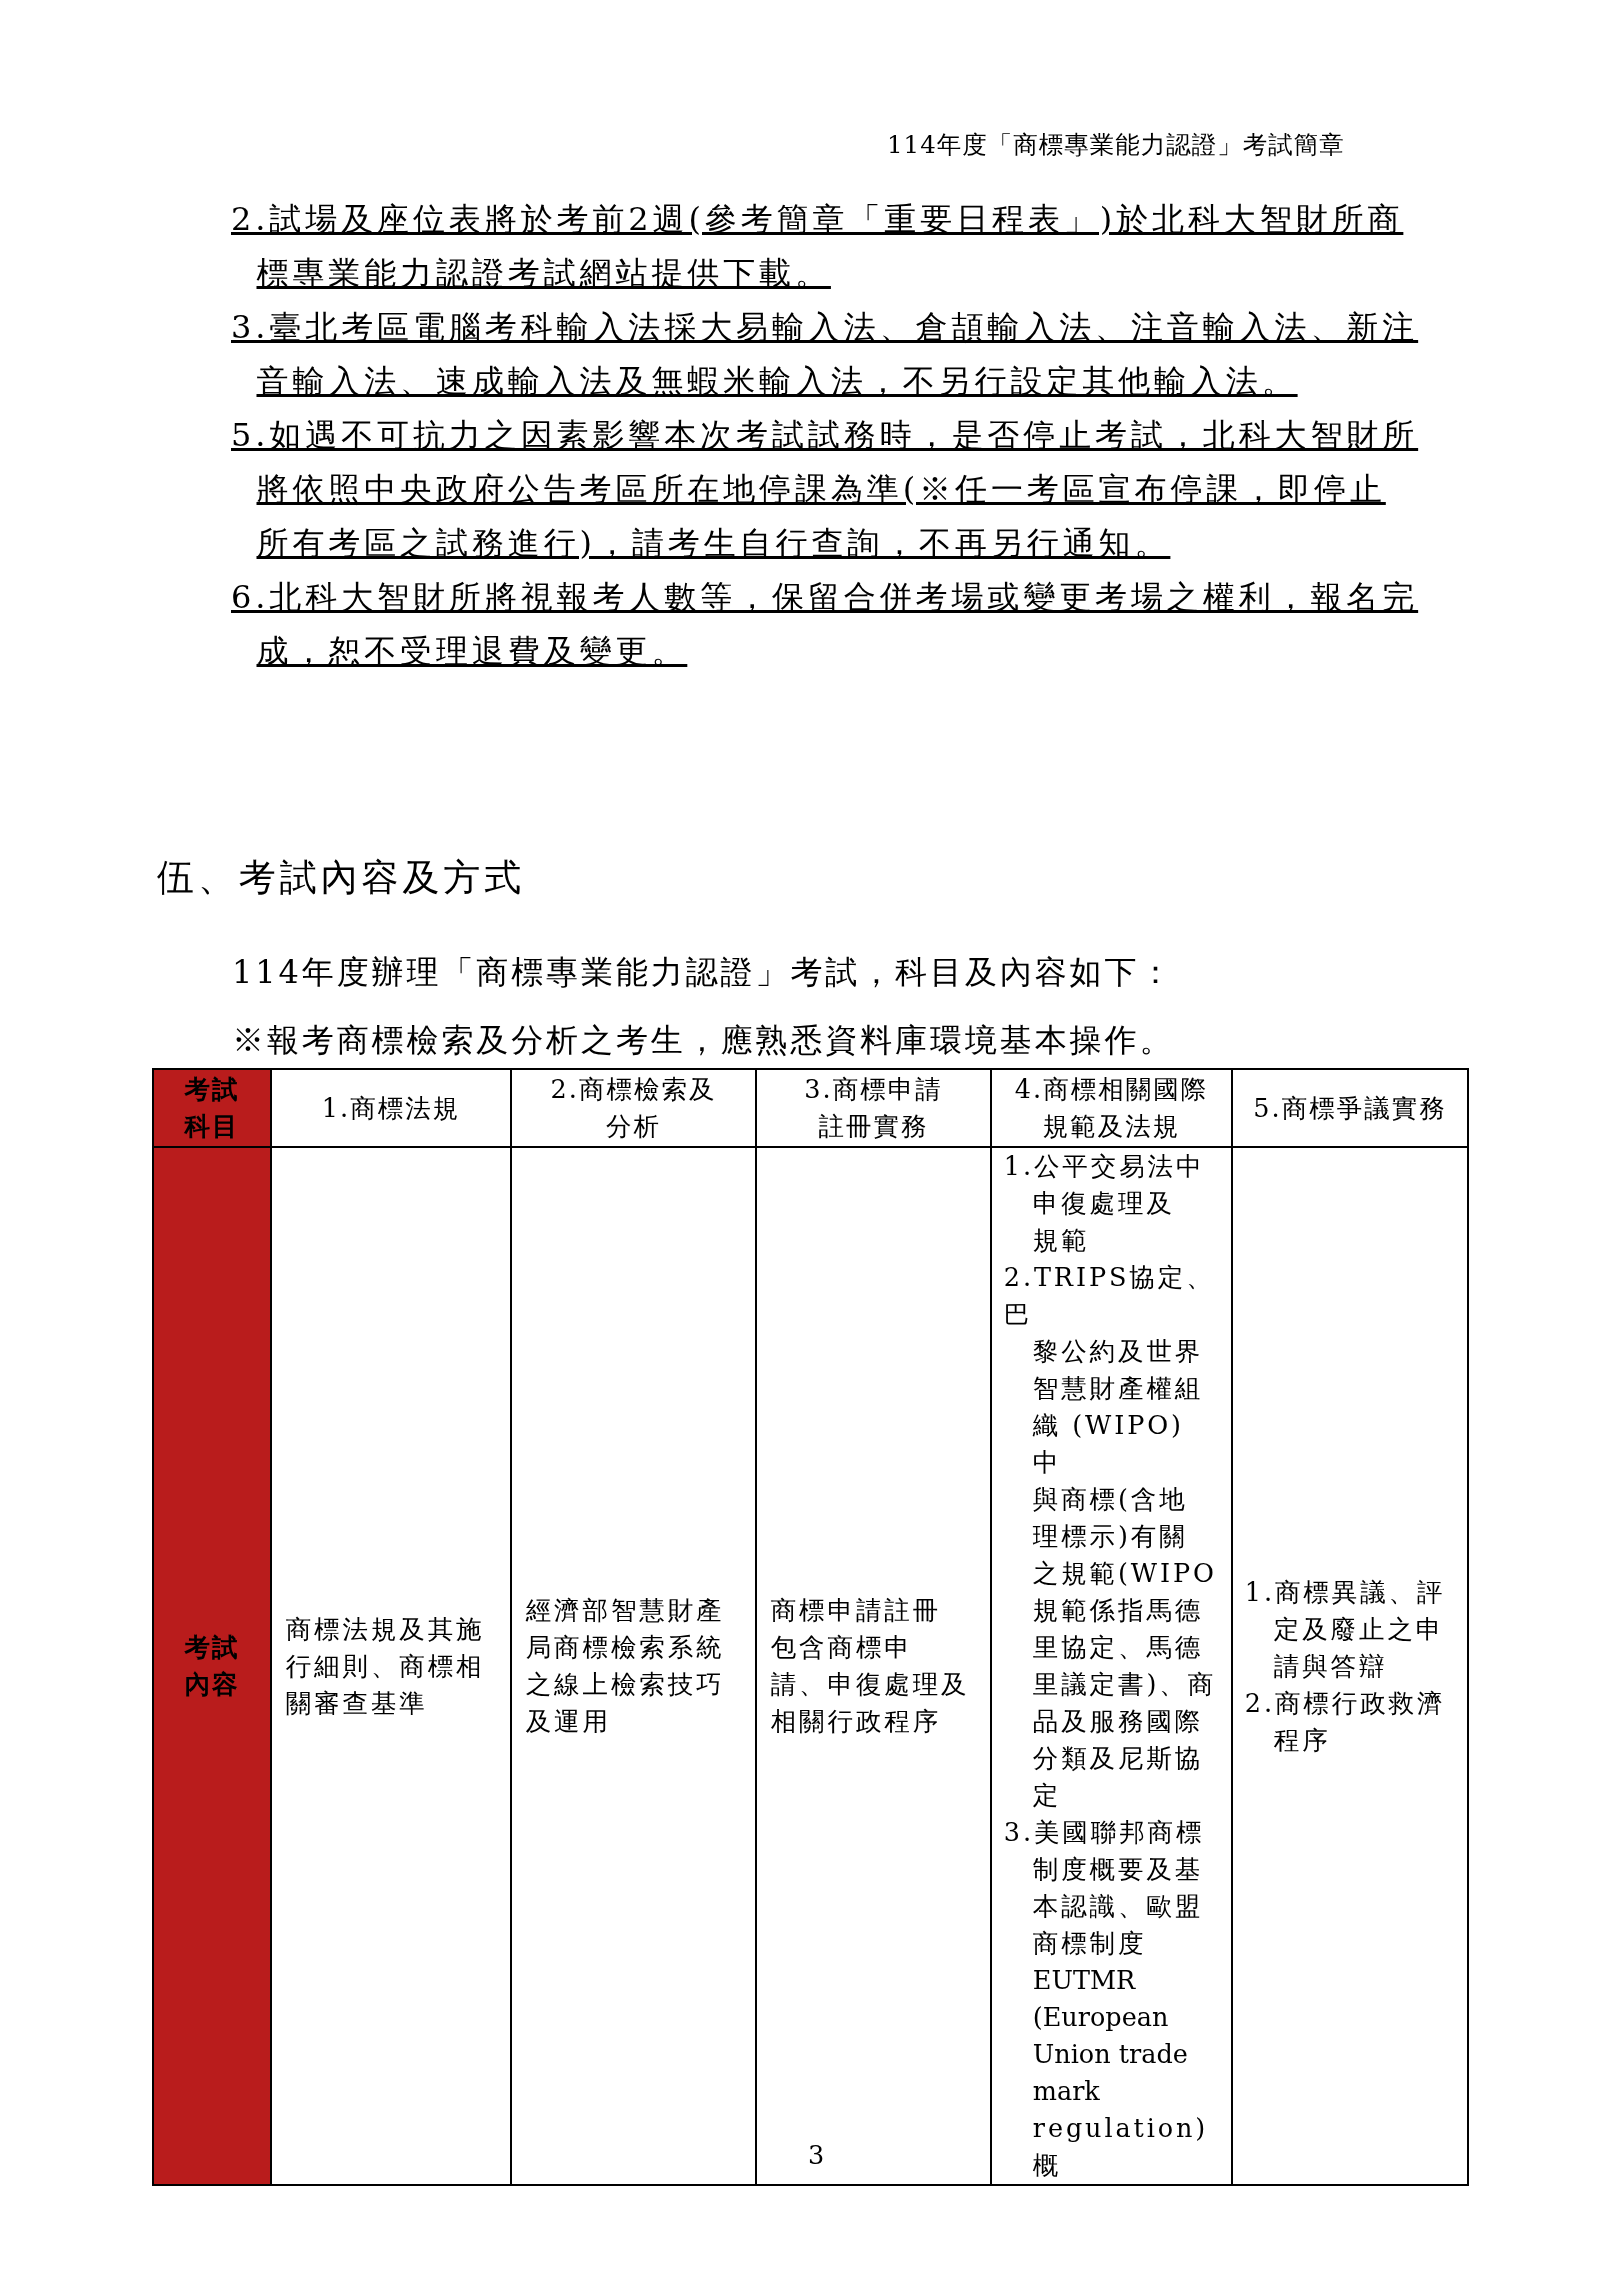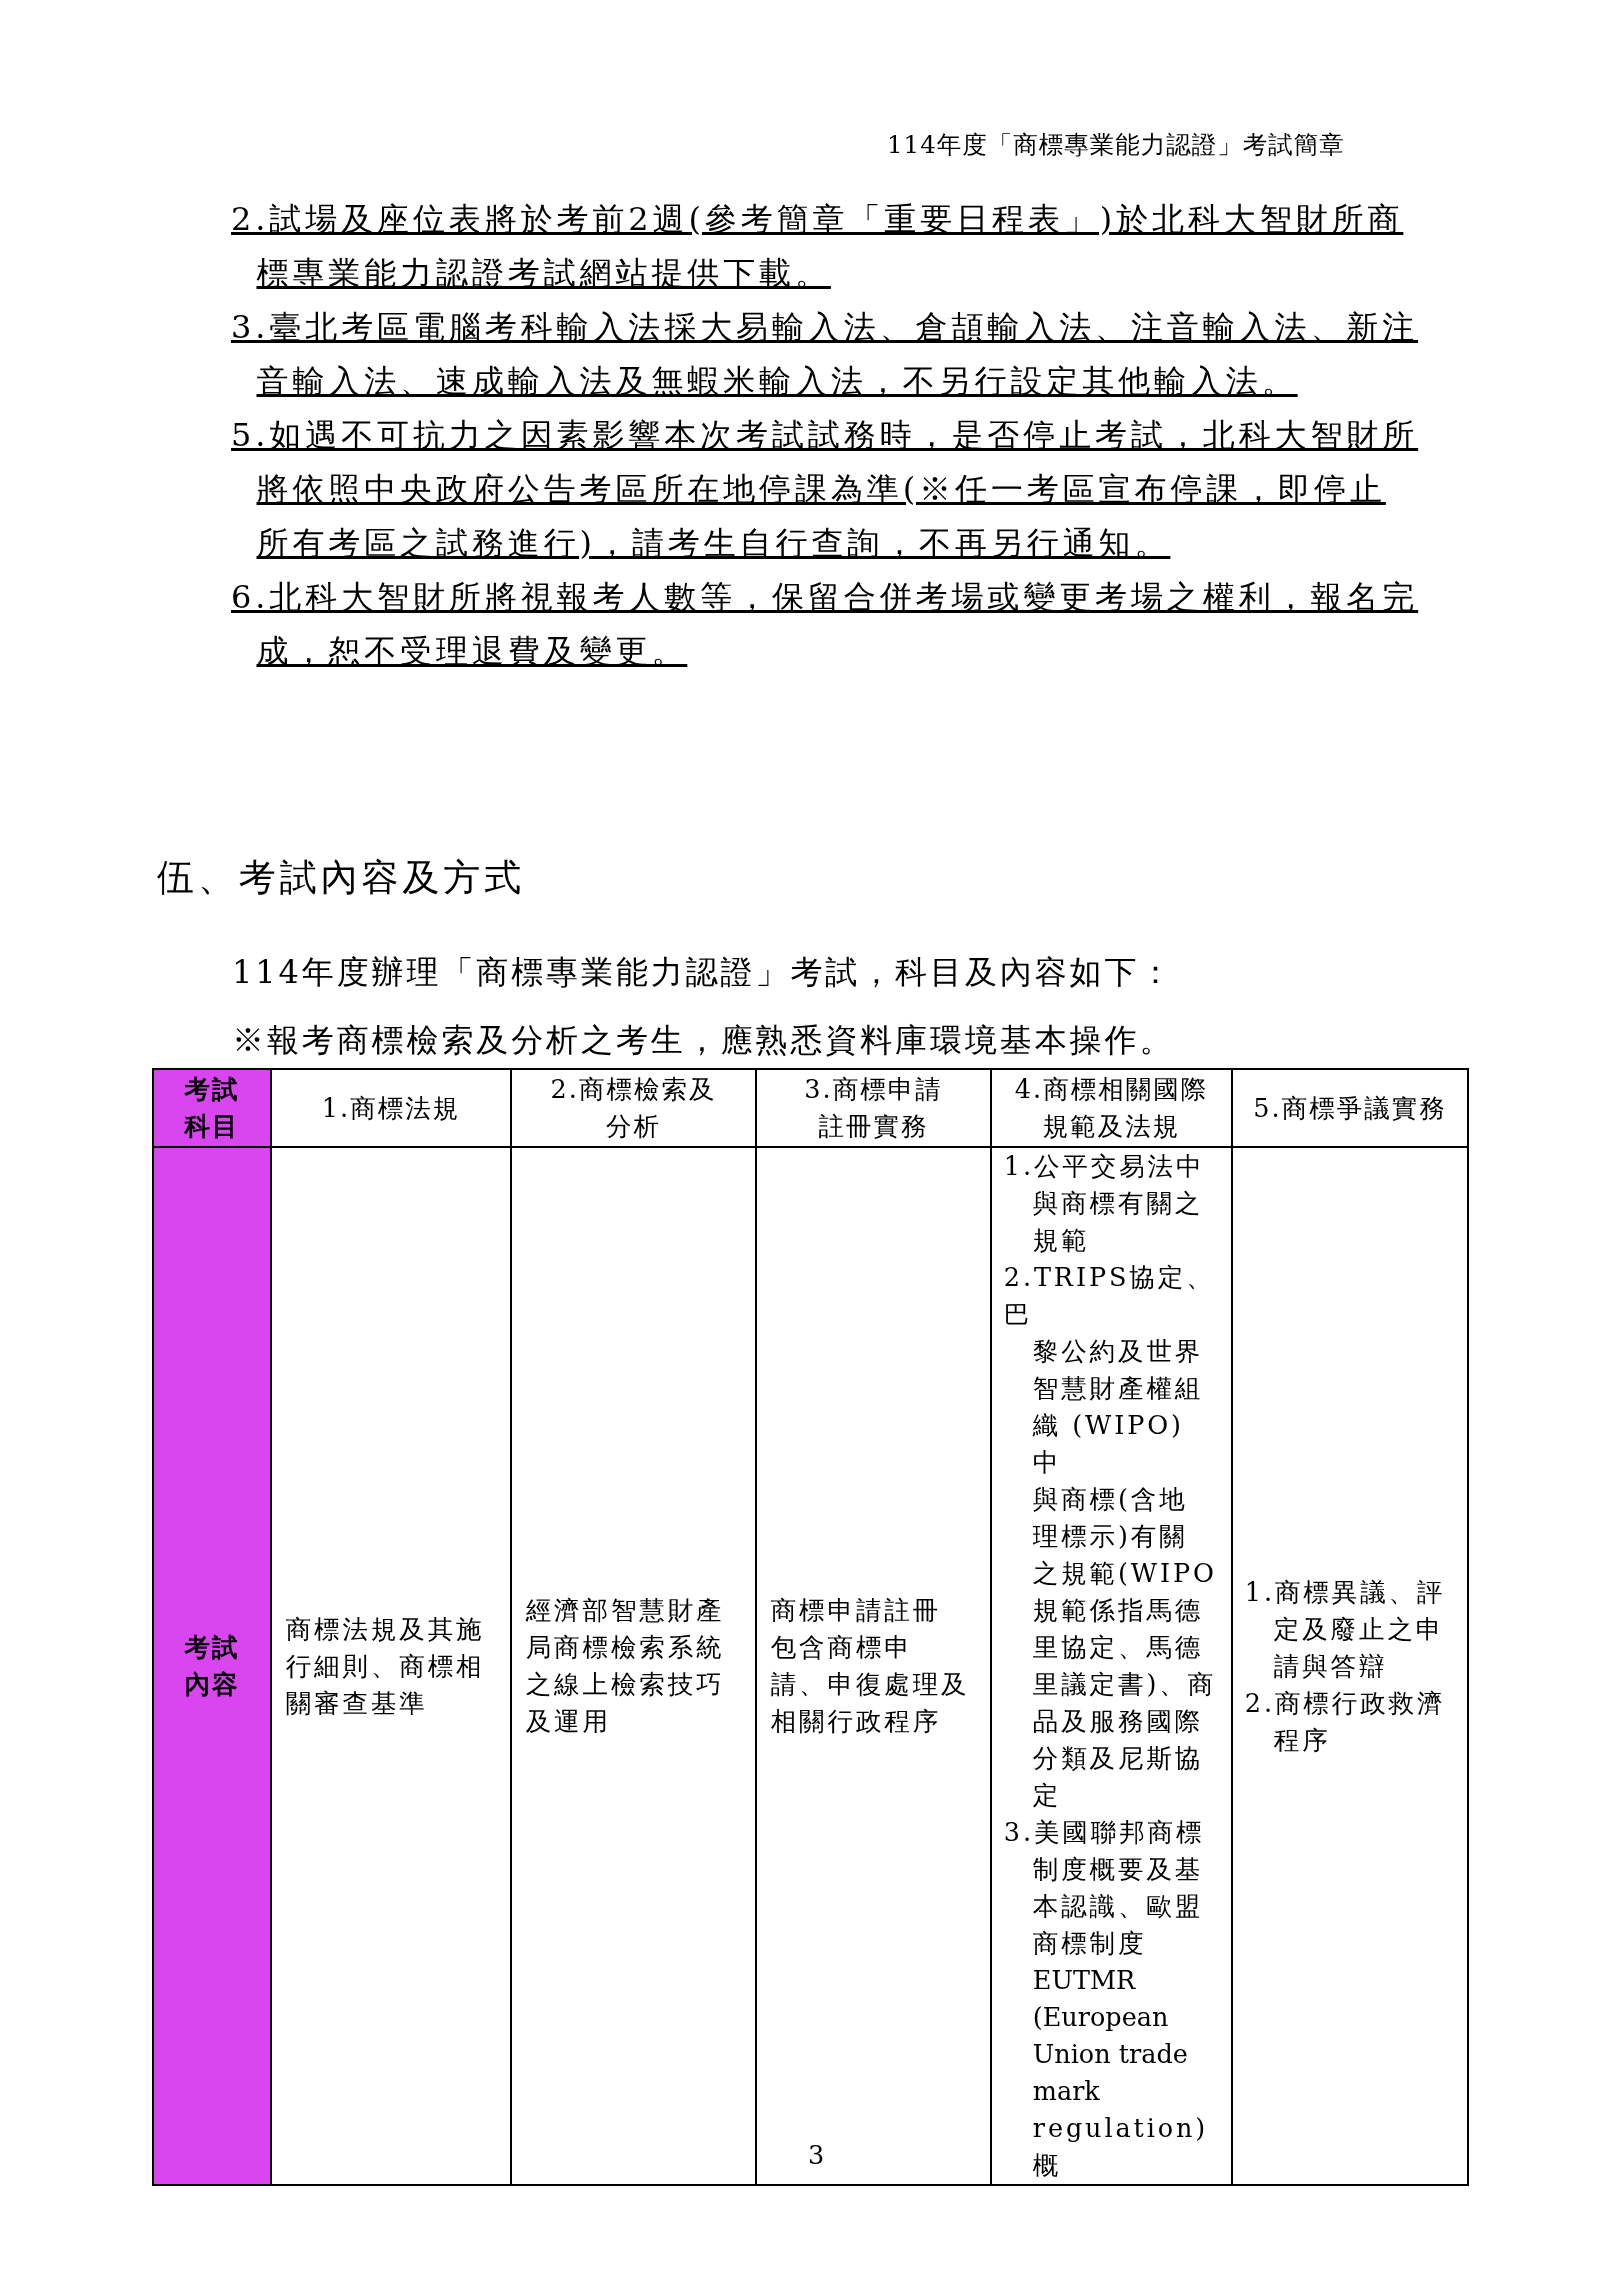--- a/index.html
+++ b/index.html
@@ -29,21 +29,21 @@
       width: 1315px; border-collapse: collapse; table-layout: fixed;
       font-size: 25.5px;
     }
     table.exam td, table.exam th {
       border: 2.9px solid #000; padding: 0; vertical-align: middle;
       font-weight: normal;
     }
     table.exam tr.head { height: 78px; }
     table.exam tr.body { height: 958px; }
     .rowhead {
-      background: #d946ef; font-weight: bold !important; text-align: center;
+      background: #b91c1c; font-weight: bold !important; text-align: center;
       font-family: "DejaVu Sans", "Liberation Sans", sans-serif;
       font-size: 25.5px; line-height: 37px; letter-spacing: 2px;
     }
     .colhead { text-align: center; line-height: 37px; letter-spacing: 2px; }
     .cell-text { padding: 0 13.7px; line-height: 37px; letter-spacing: 2.9px; text-align: left; }
     .list { padding: 0 7.8px 0 11.8px; line-height: 37px; letter-spacing: 2.9px; }
     .list .li { display: block; }
     .list .li .l { display: block; }
     .list .li .l.ind { padding-left: 29px; }
     .list .li .l.en { padding-left: 29px; letter-spacing: 0; }
@@ -137,21 +137,21 @@
         <div>商標申請註冊</div>
         <div>包含商標申</div>
         <div>請、申復處理及</div>
         <div>相關行政程序</div>
       </div>
     </td>
     <td style="vertical-align:top;">
       <div class="list" id="col4-list">
             <span class="li">
               <span class="l">1.公平交易法中</span>
-              <span class="l ind">與商標有關之</span>
+              <span class="l ind">申復處理及</span>
               <span class="l ind">規範</span>
             </span>
             <span class="li">
               <span class="l">2.TRIPS協定、巴</span>
               <span class="l ind">黎公約及世界</span>
               <span class="l ind">智慧財產權組</span>
               <span class="l ind">織 (WIPO) 中</span>
               <span class="l ind">與商標(含地</span>
               <span class="l ind">理標示)有關</span>
               <span class="l ind">之規範(WIPO</span>

